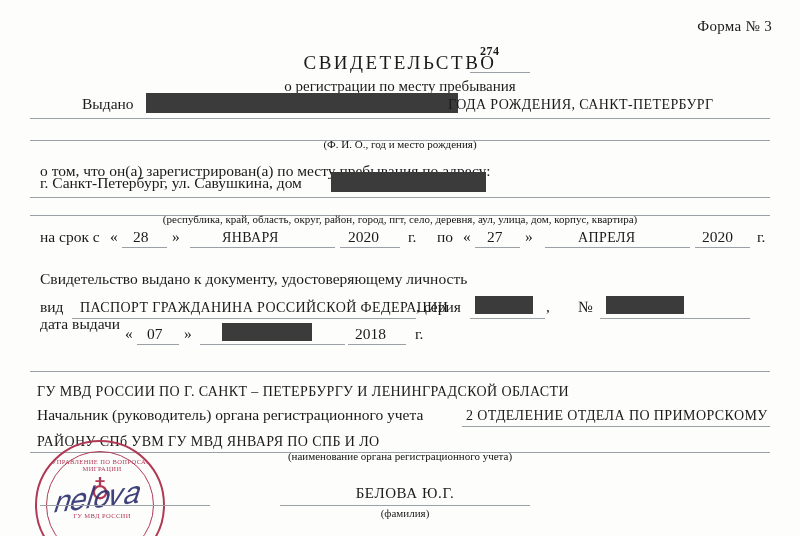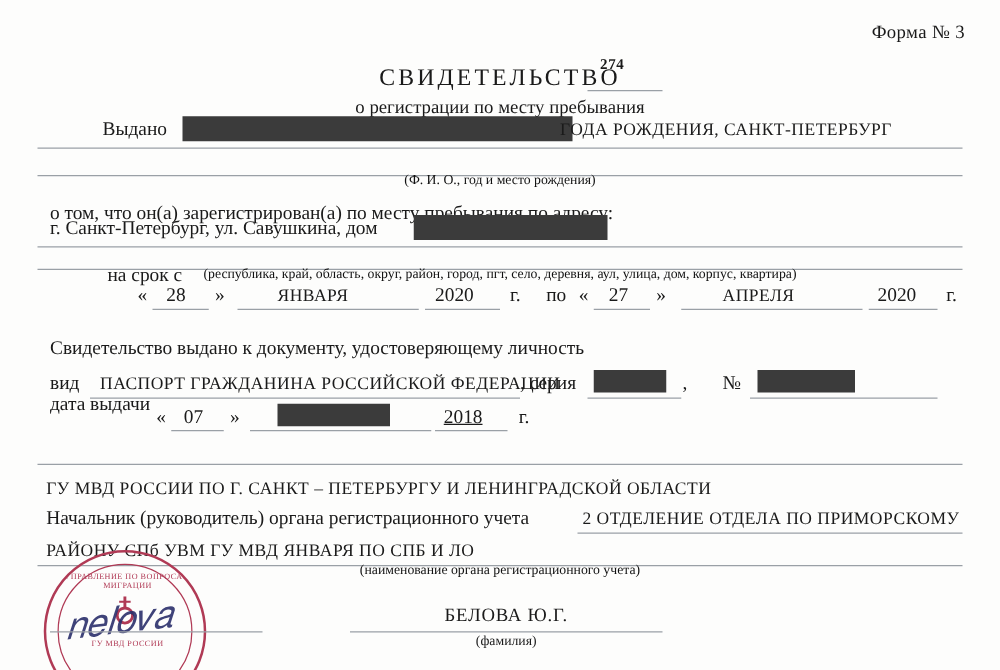--- a/index.html
+++ b/index.html
@@ -192,21 +192,21 @@
 
   <div class="row" style="left:40px; top:148px;margin-top:14px;">о том, что он(а) зарегистрирован(а) по месту пребывания по адресу:</div>
 
   <div class="row" style="left:40px; top:174px;">г. Санкт-Петербург, ул. Савушкина, дом</div>
   <div class="redact" style="left:331px; top:172px; width:155px; height:20px;"></div>
   <div class="line" style="left:30px; top:197px; width:740px;"></div>
 
   <div class="line" style="left:30px; top:215px; width:740px;"></div>
   <div class="caption" style="top:213px;">(республика, край, область, округ, район, город, пгт, село, деревня, аул, улица, дом, корпус, квартира)</div>
 
-  <div class="row" style="left:40px; top:212px;margin-left:46px;">на срок с</div>
+  <div class="row" style="left:40px; top:228px;">на срок с</div>
   <div class="row" style="left:110px; top:228px;">«</div>
   <div class="row" style="left:133px; top:228px;">28</div>
   <div class="line" style="left:122px; top:247px; width:45px;"></div>
   <div class="row" style="left:172px; top:228px;">»</div>
   <div class="row small-caps" style="left:222px; top:230px;">ЯНВАРЯ</div>
   <div class="line" style="left:190px; top:247px; width:145px;"></div>
   <div class="row" style="left:348px; top:228px;">2020</div>
   <div class="line" style="left:340px; top:247px; width:60px;"></div>
   <div class="row" style="left:408px; top:228px;">г.</div>
   <div class="row" style="left:437px; top:228px;">по</div>
@@ -233,21 +233,21 @@
   <div class="redact" style="left:606px; top:296px; width:78px; height:18px;"></div>
   <div class="line" style="left:600px; top:318px; width:150px;"></div>
 
   <div class="row" style="left:40px; top:315px;">дата выдачи</div>
   <div class="row" style="left:125px; top:325px;">«</div>
   <div class="row" style="left:147px; top:325px;">07</div>
   <div class="line" style="left:137px; top:344px; width:42px;"></div>
   <div class="row" style="left:184px; top:325px;">»</div>
   <div class="redact" style="left:222px; top:323px; width:90px; height:18px;"></div>
   <div class="line" style="left:200px; top:344px; width:145px;"></div>
-  <div class="row" style="left:355px; top:325px;text-decoration:underline;">2018</div>
+  <div class="row" style="left:355px; top:325px;">2018</div>
   <div class="line" style="left:348px; top:344px; width:58px;"></div>
   <div class="row" style="left:415px; top:325px;">г.</div>
 
   <div class="row small-caps" style="left:37px; top:352px;margin-top:32px;">ГУ  МВД  РОССИИ  ПО  Г. САНКТ – ПЕТЕРБУРГУ  И  ЛЕНИНГРАДСКОЙ ОБЛАСТИ</div>
   <div class="line" style="left:30px; top:371px; width:740px;"></div>
 
   <div class="row" style="left:37px; top:406px;">Начальник (руководитель) органа регистрационного учета</div>
   <div class="row small-caps" style="left:466px; top:408px;">2 ОТДЕЛЕНИЕ ОТДЕЛА  ПО ПРИМОРСКОМУ</div>
   <div class="line" style="left:462px; top:426px; width:308px;"></div>
   <div class="row small-caps" style="left:37px; top:434px;">РАЙОНУ СПб УВМ  ГУ  МВД  ЯНВАРЯ  ПО СПБ  И  ЛО</div>

